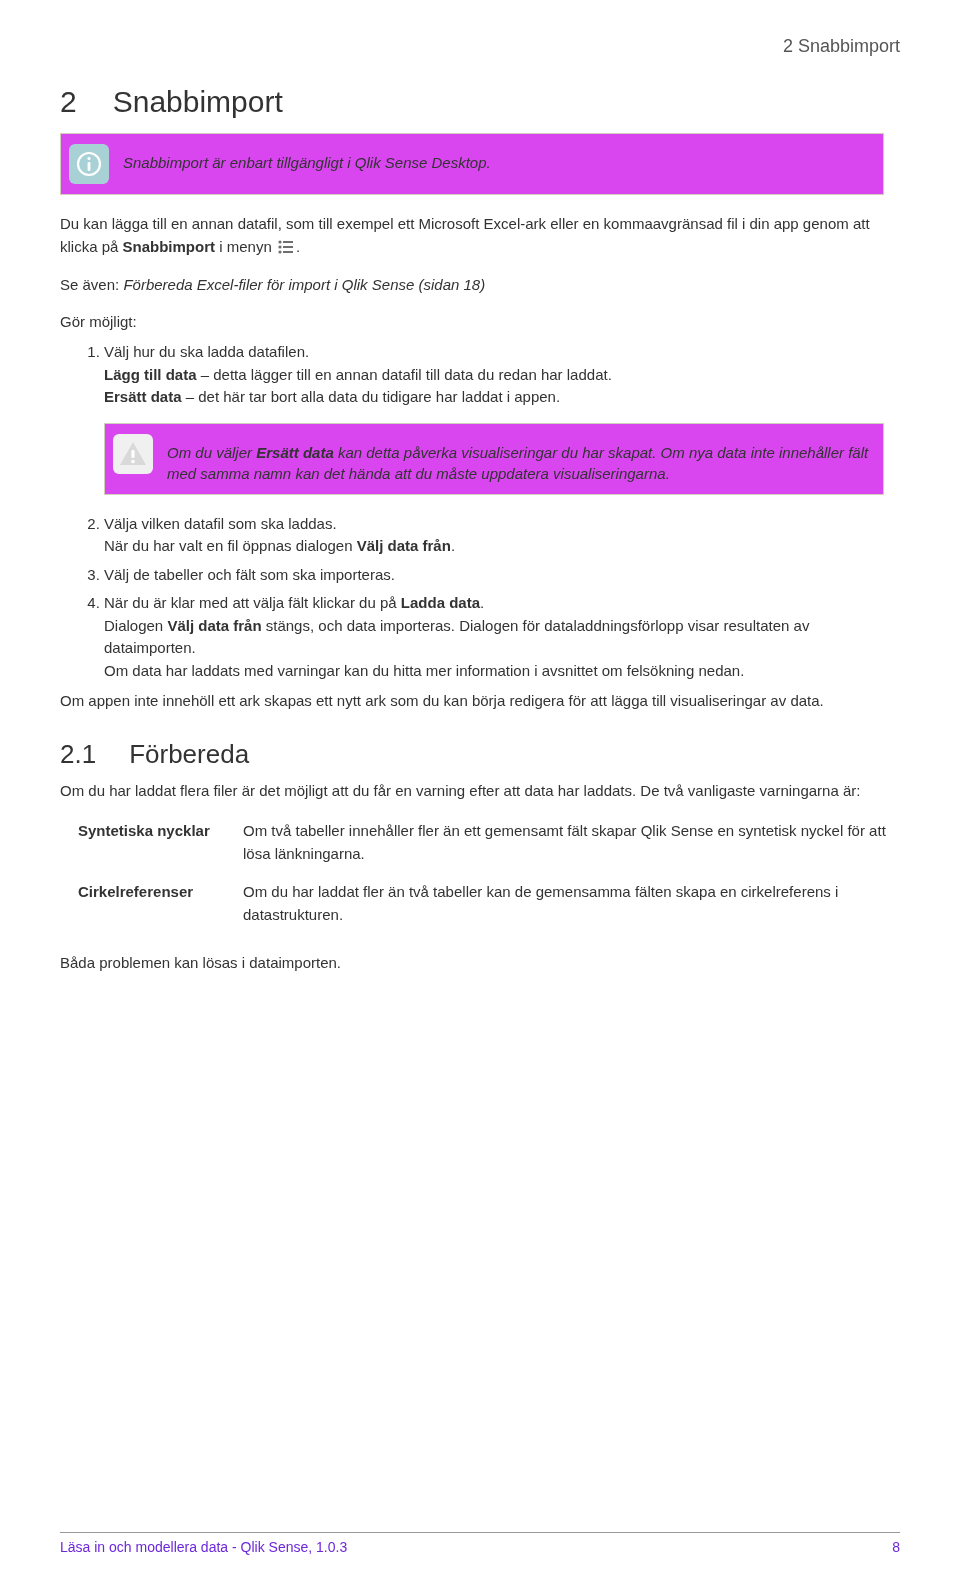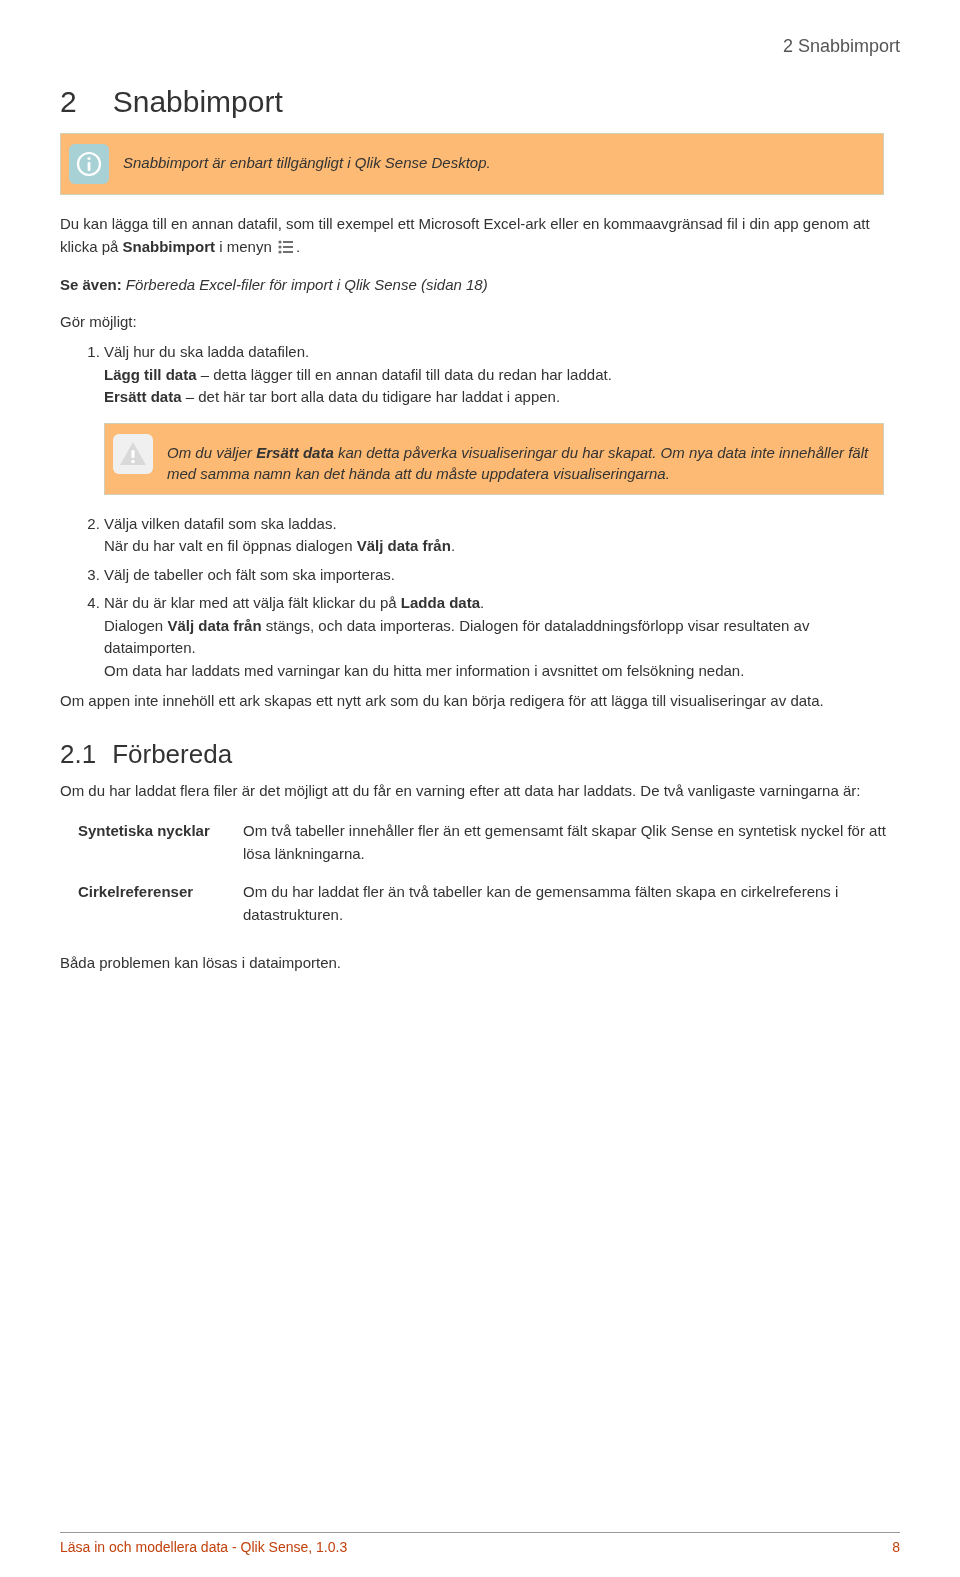--- a/index.html
+++ b/index.html
@@ -26,21 +26,21 @@
   }
   .chapter-head {
     font-size: 30px;
     font-weight: 400;
     margin: 6px 0 14px 0;
     color: #333;
   }
   .chapter-head .num { display:inline-block; margin-right:36px; }
   .callout {
     border: 1px solid #d0cfb9;
-    background: #fdba74;
+    background: #d946ef;
     padding: 10px 14px 10px 8px;
     margin: 10px 16px 18px 0;
     display: flex;
     align-items: flex-start;
     gap: 14px;
   }
   .callout .icon-box {
     width: 40px; height: 40px;
     border-radius: 6px;
     flex: 0 0 40px;
@@ -50,50 +50,50 @@
   .callout.tip  .icon-box { background: #e2e2c5; }
   .callout.warn .icon-box { background: #f0f0f0; }
   .callout .msg {
     font-style: italic;
     padding-top: 8px;
     line-height: 1.4;
   }
   .callout.warn .msg b { font-style: italic; font-weight: bold; }
   p { line-height: 1.5; margin: 8px 0; }
   .see-also { margin: 14px 0; }
-  .see-also .lbl { font-weight: bold; }
+  .see-also .lbl { font-weight: normal; }
   .see-also .txt { font-style: italic; }
   ol { padding-left: 44px; margin: 6px 0; }
   ol li { margin: 6px 0; line-height: 1.5; }
   .section-head {
     font-size: 26px;
     font-weight: 400;
     margin: 26px 0 10px 0;
   }
-  .section-head .num { display:inline-block; margin-right: 16px; }
+  .section-head .num { display:inline-block; margin-right: 33px; }
   table.def {
     border-collapse: collapse;
     width: 100%;
     margin: 10px 0 18px 18px;
   }
   table.def td {
     vertical-align: top;
     padding: 8px 18px 8px 0;
     line-height: 1.5;
   }
   table.def td.term { font-weight: bold; width: 165px; }
   .menu-icon { display:inline-block; vertical-align: -2px; margin: 0 2px; color:#6e6e6e;}
   hr.footrule {
     border: none; border-top: 1px solid #999;
     margin: 0 0 6px 0;
   }
   .footer {
     position: absolute;
     bottom: 22px; left: 60px; right: 60px;
-    font-size: 14px; color: #c2410c;
+    font-size: 14px; color: #6d28d9;
     display: flex; justify-content: space-between;
   }
   b { font-weight: bold; }
 </style>
 </head>
 <body>
 
 <div class="page">
 
   <div class="running-head">2 Snabbimport</div>

